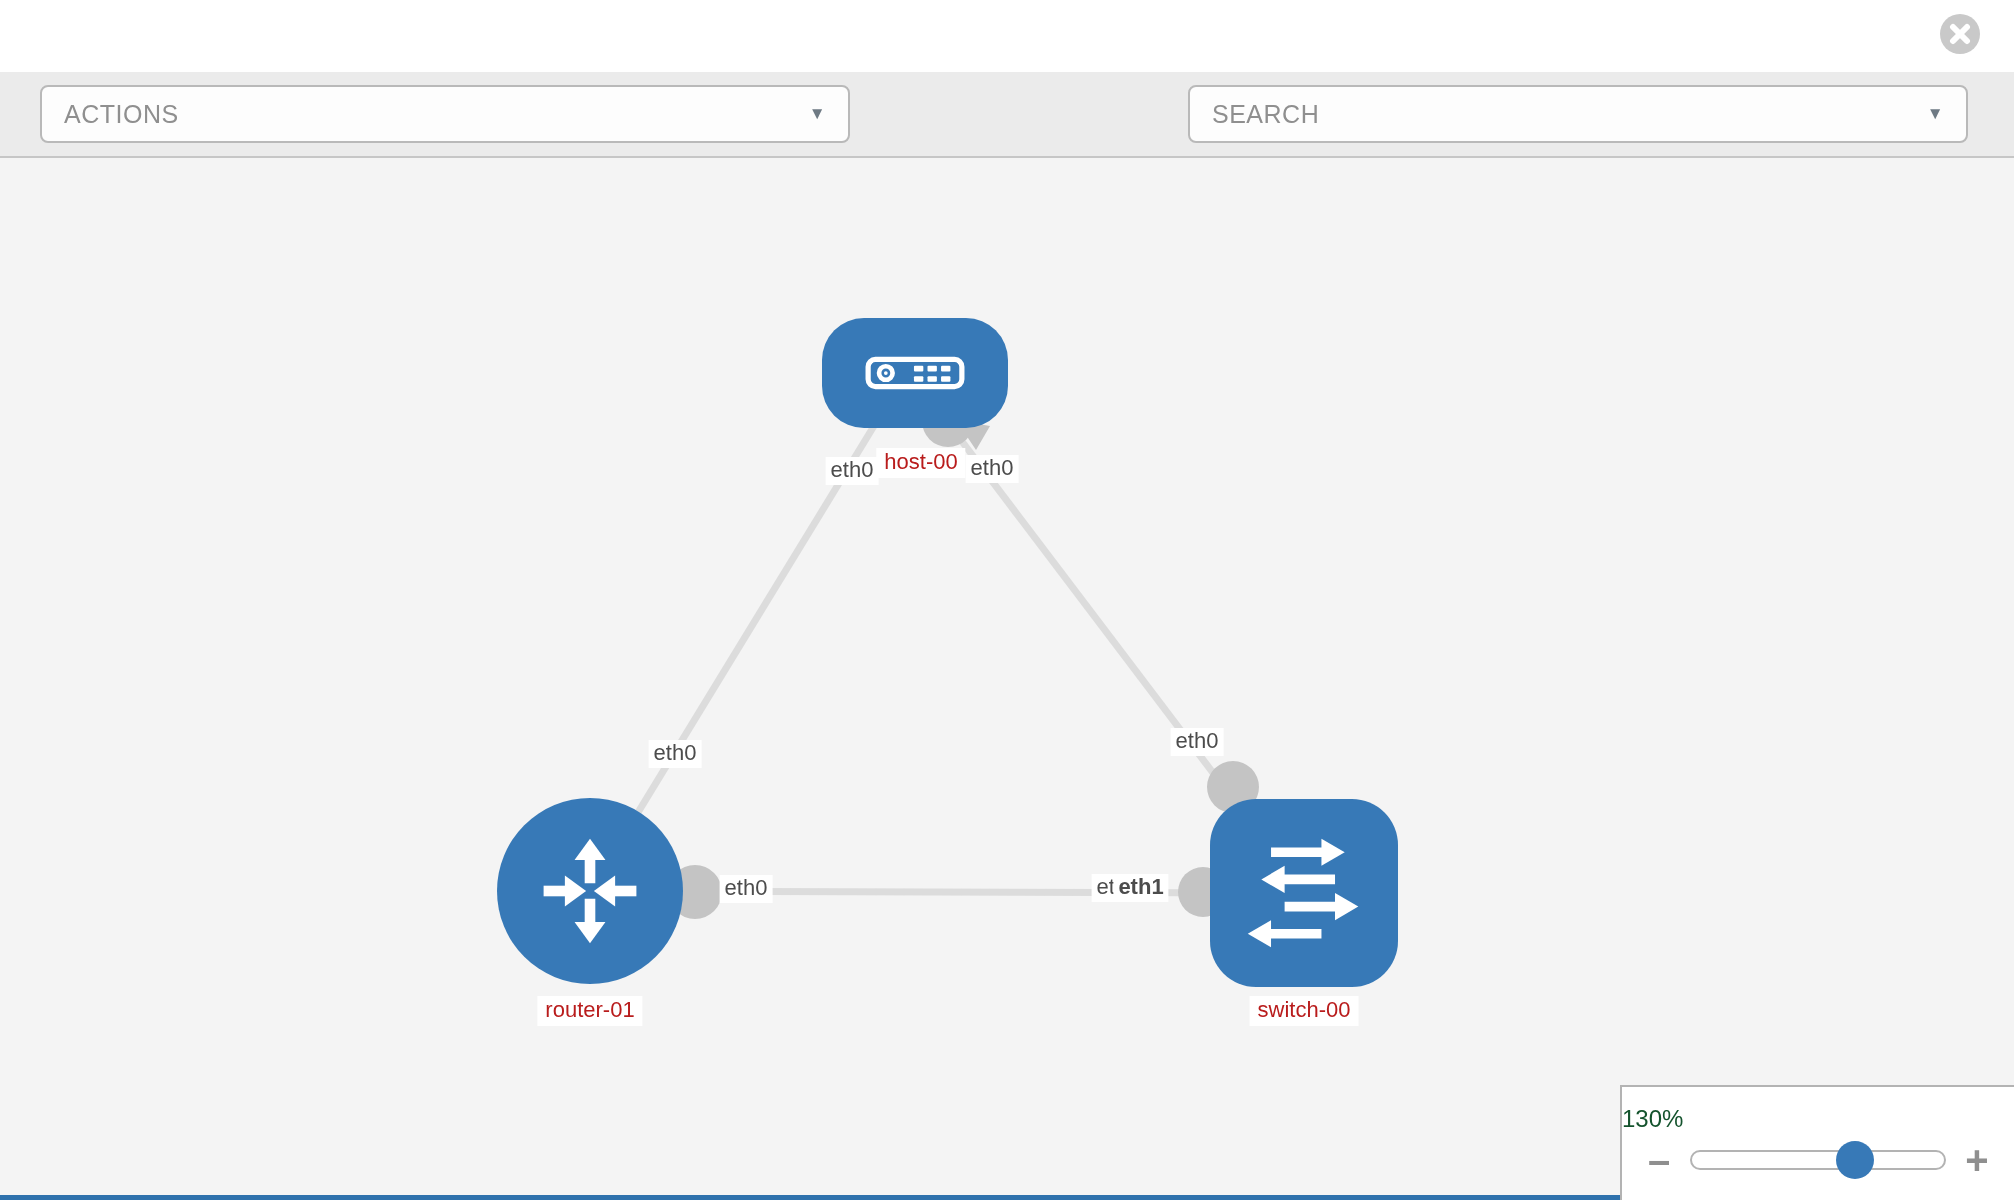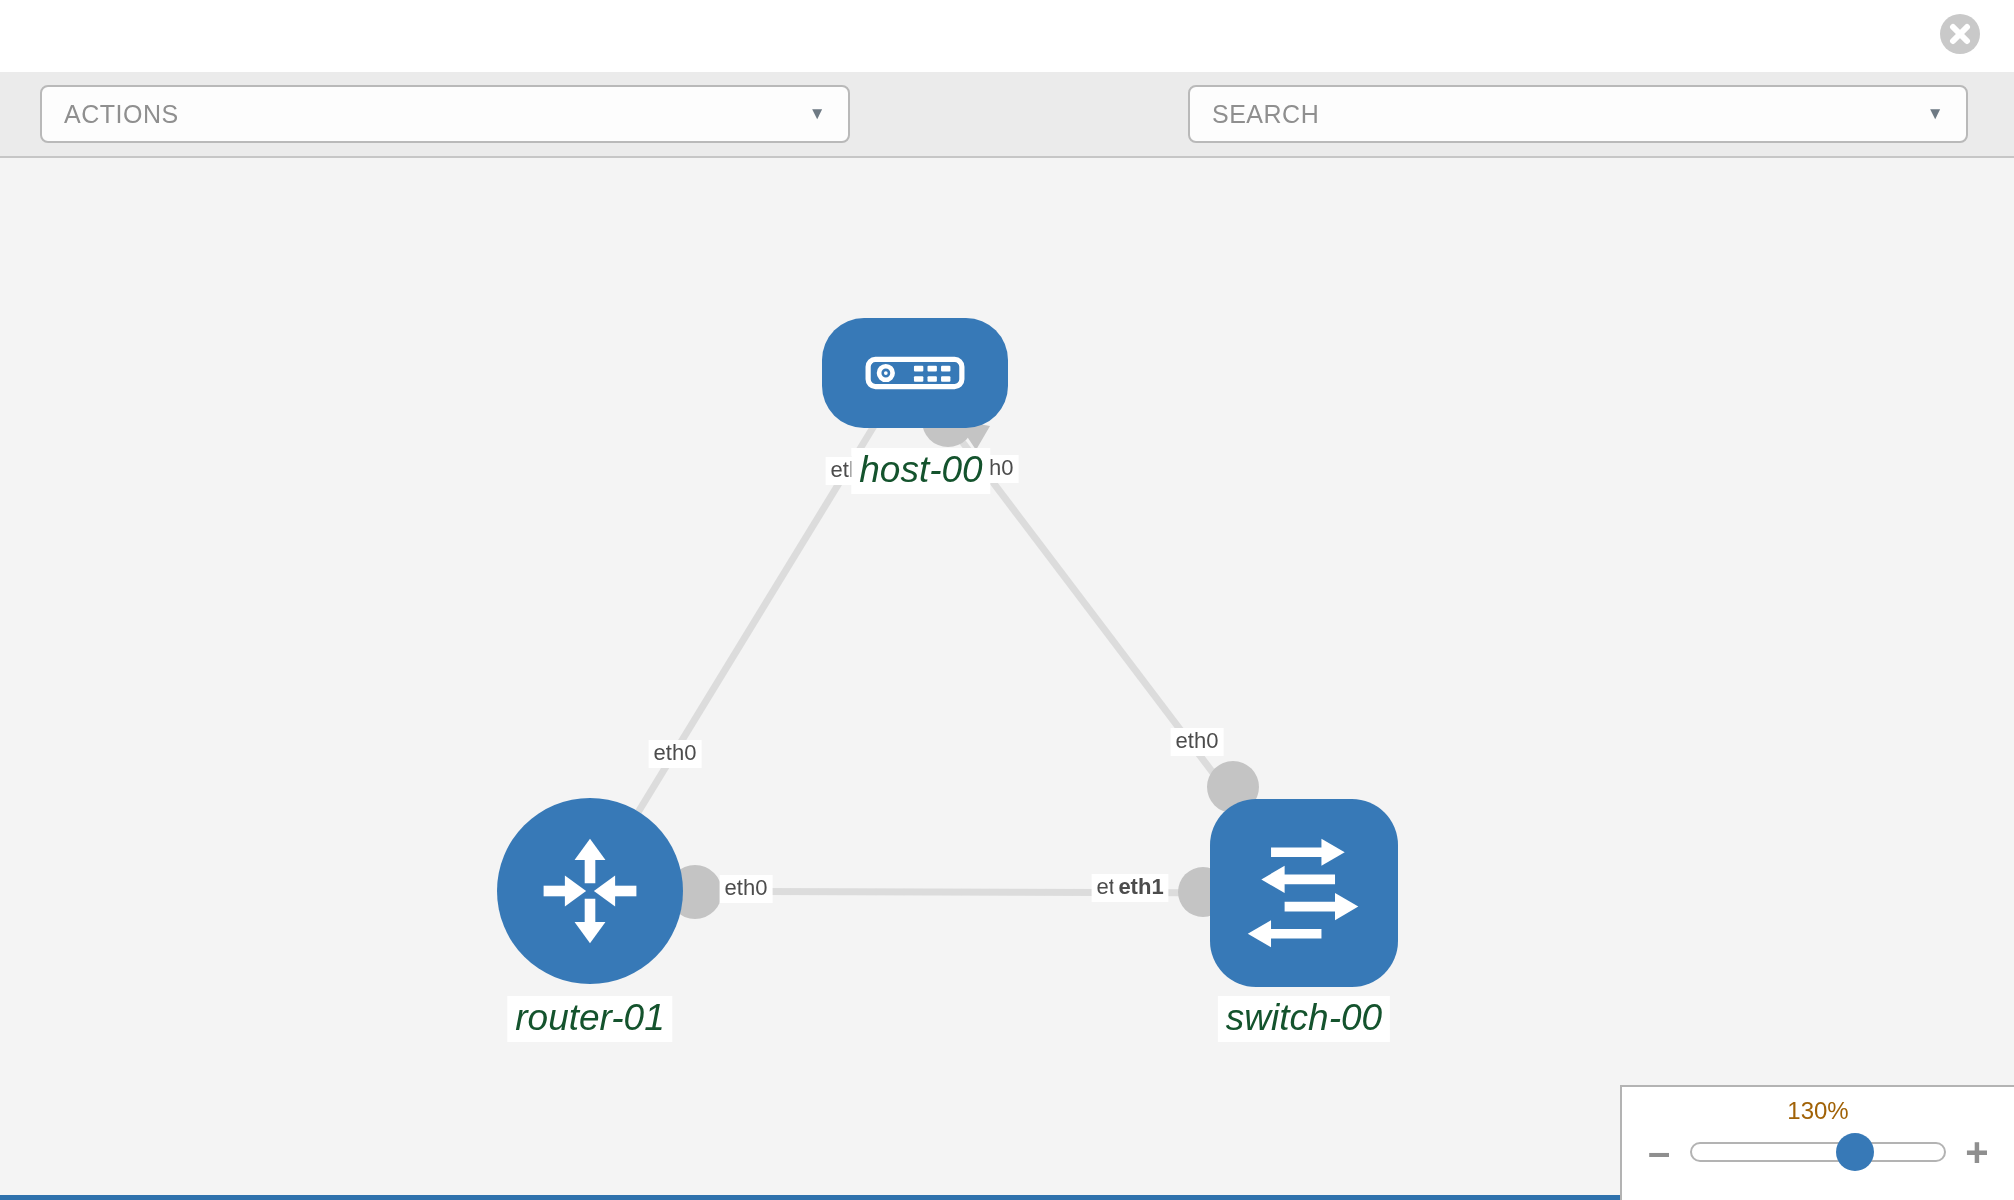--- a/index.html
+++ b/index.html
@@ -48,36 +48,36 @@
   }
   .edges-svg { position: absolute; top: 0; left: 0; }
 
   .node { position: absolute; background: #3779b7; display: flex; align-items: center; justify-content: center; cursor: pointer; }
   .node-host   { left: 822px;  top: 160px; width: 186px; height: 110px; border-radius: 42px; }
   .node-router { left: 497px;  top: 640px; width: 186px; height: 186px; border-radius: 50%; }
   .node-switch { left: 1210px; top: 641px; width: 188px; height: 188px; border-radius: 46px; }
 
   .node-label {
     position: absolute; transform: translateX(-50%);
-    background: #ffffff; color: #14532d; font-size: 37px;
-    padding: 1px 8px 3px 8px; white-space: nowrap; z-index: 6; font-style: italic;
+    background: #ffffff; color: #b91c1c; font-size: 22px;
+    padding: 1px 8px 3px 8px; white-space: nowrap; z-index: 6;
   }
   .if-label {
     position: absolute; transform: translateX(-50%);
     background: #ffffff; color: #4c4c4c; font-size: 22px;
     padding: 0 5px 2px 5px; white-space: nowrap; z-index: 5;
   }
   .if-front { z-index: 7; font-weight: bold; }
 
   
   .zoom-panel {
     position: absolute; left: 1620px; top: 927px; width: 394px; height: 115px;
     background: #ffffff; border-top: 2px solid #b3b3b3; border-left: 2px solid #b3b3b3;
   }
-  .zoom-level { text-align: center; margin-top: 10px; font-size: 24px; color: #a16207; }
+  .zoom-level { text-align: left; margin-top: 18px; font-size: 24px; color: #14532d; }
   .slider-row { display: flex; align-items: center; padding: 0 20px; margin-top: 12px; }
   .zoom-minus, .zoom-plus {
     color: #8f8f8f; font-size: 40px; font-weight: bold; line-height: 30px; cursor: pointer;
     width: 34px; text-align: center;
   }
   .slider-track {
     flex: 1; height: 20px; margin: 0 14px; position: relative;
     background: #ffffff; border: 2px solid #b3b3b3; border-radius: 11px; cursor: pointer;
   }
   .slider-thumb {

